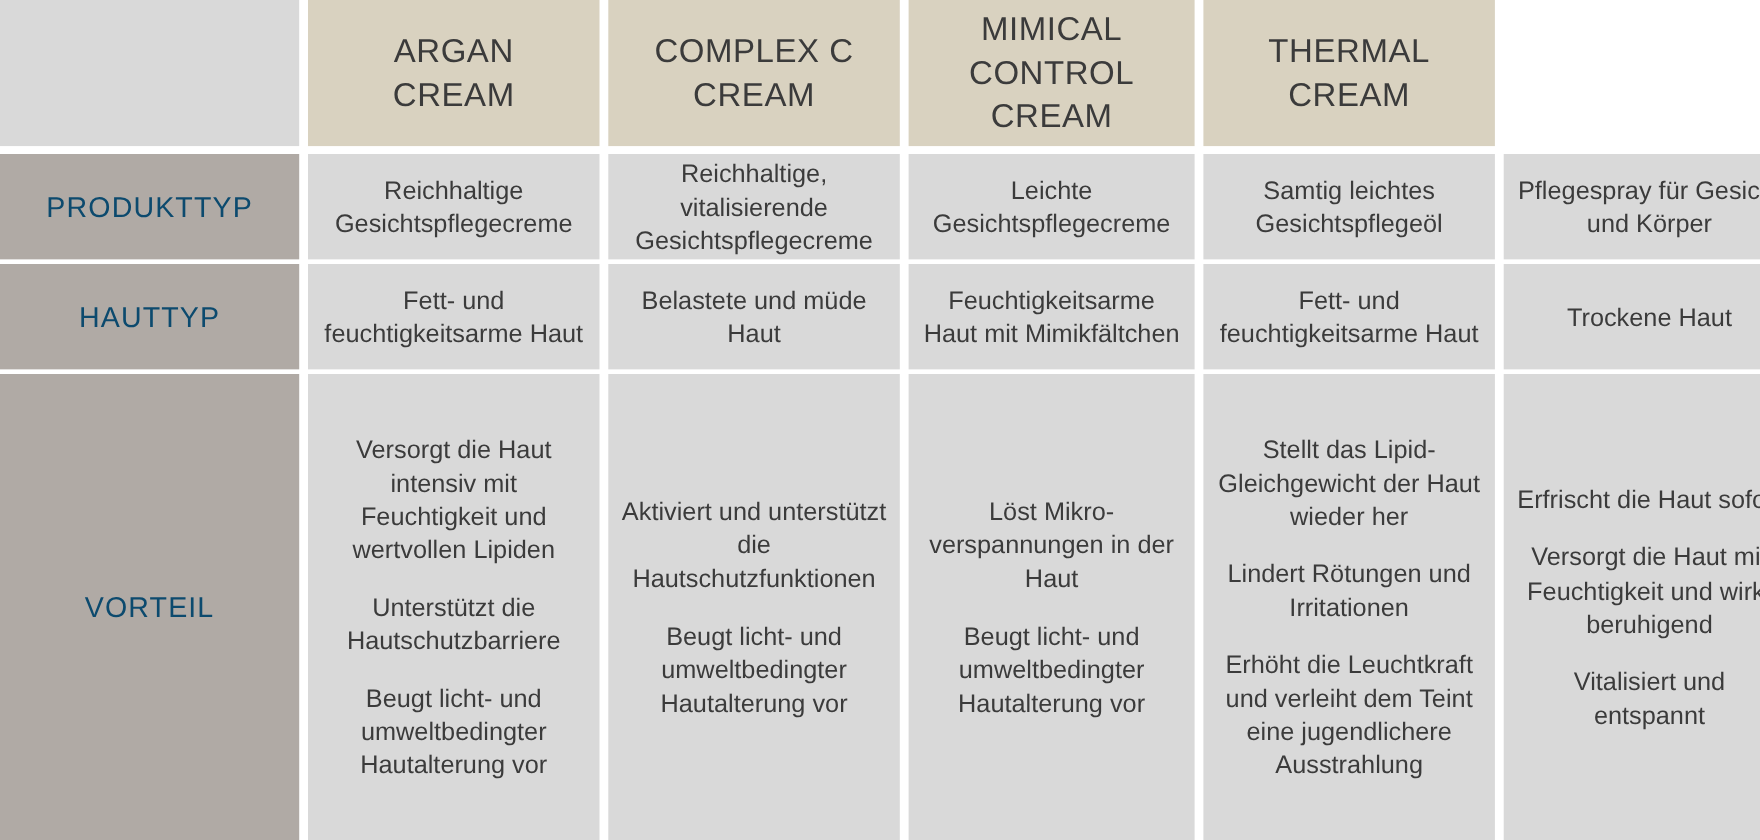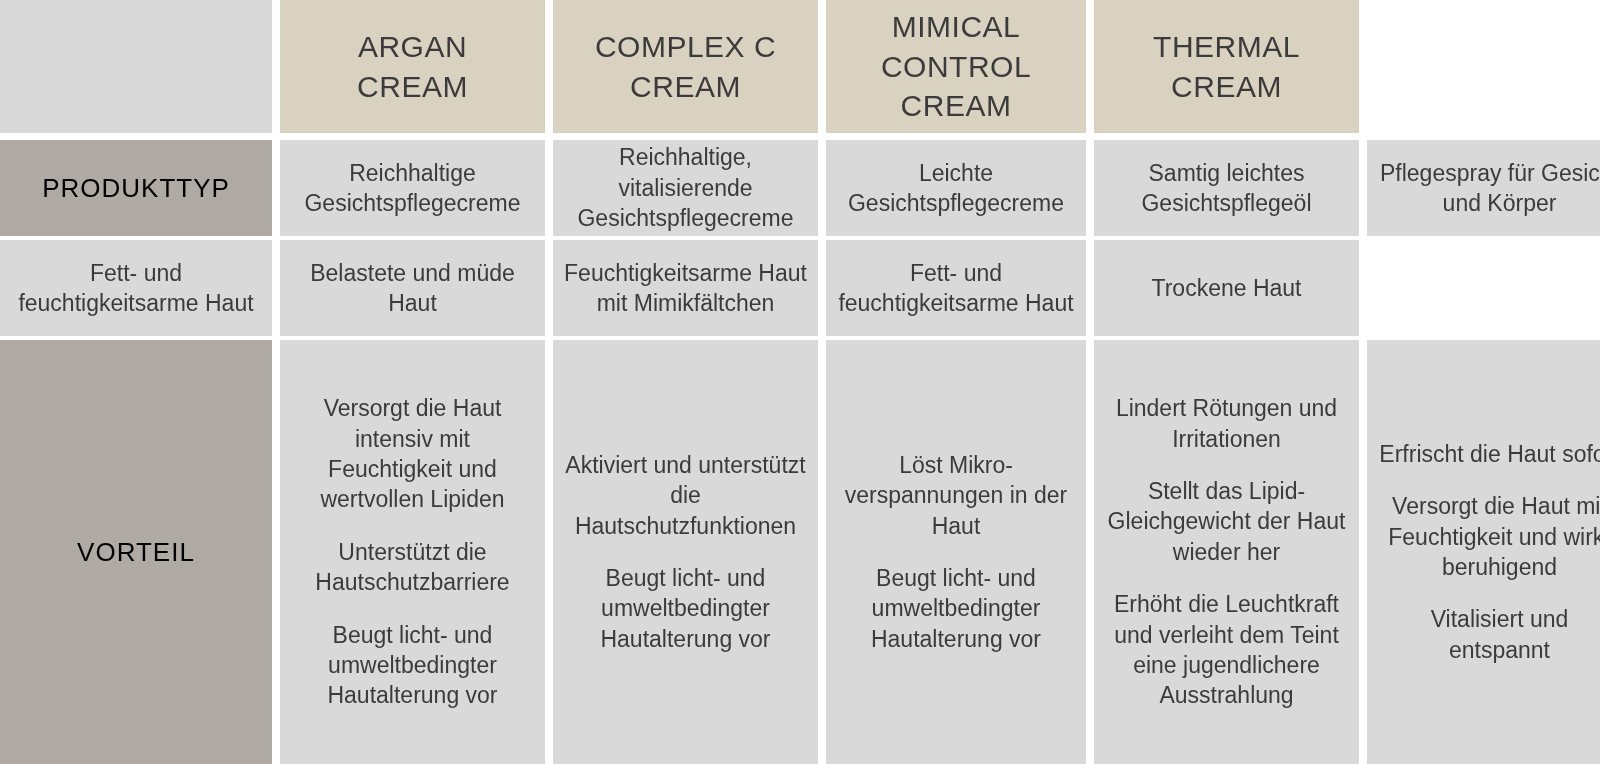--- a/index.html
+++ b/index.html
@@ -40,21 +40,21 @@
     background: #d9d2c0;
     font-size: 30px;
     font-weight: 400;
     letter-spacing: 0.5px;
     color: #3b3b3b;
   }
   .row-label {
     background: #b0aaa5;
     font-size: 26px;
     letter-spacing: 1px;
-    color: #000000;
+    color: #0c4a6e;
   }
   .data-cell {
     background: #d9d9d9;
     font-size: 23px;
     color: #3b3b3b;
   }
   .benefit-cell {
     background: #d9d9d9;
     font-size: 23px;
     color: #3b3b3b;
@@ -105,20 +105,21 @@
 
   <div class="cell row-label">PRODUKTTYP</div>
   <div class="cell data-cell">Reichhaltige Gesichtspflegecreme</div>
   <div class="cell data-cell">Reichhaltige, vitalisierende Gesichtspflegecreme</div>
   <div class="cell data-cell">Leichte Gesichtspflegecreme</div>
   <div class="cell data-cell">Samtig leichtes Gesichtspflegeöl</div>
   <div class="cell data-cell">Pflegespray für Gesicht und Körper</div>
 
   <div class="spacer"></div>
 
+  <div class="cell row-label">HAUTTYP</div>
   <div class="cell data-cell">Fett- und feuchtigkeitsarme Haut</div>
   <div class="cell data-cell">Belastete und müde Haut</div>
   <div class="cell data-cell">Feuchtigkeitsarme Haut mit Mimikfältchen</div>
   <div class="cell data-cell">Fett- und feuchtigkeitsarme Haut</div>
   <div class="cell data-cell">Trockene Haut</div>
 
   <div class="spacer"></div>
 
   <div class="cell row-label">VORTEIL</div>
   <div class="cell benefit-cell">
@@ -135,22 +136,22 @@
     </div>
   </div>
   <div class="cell benefit-cell">
     <div class="benefit-inner">
       <p class="benefit-para">Löst Mikro-verspannungen in der Haut</p>
       <p class="benefit-para">Beugt licht- und umweltbedingter Hautalterung vor</p>
     </div>
   </div>
   <div class="cell benefit-cell">
     <div class="benefit-inner">
+      <p class="benefit-para">Stellt das Lipid-Gleichgewicht der Haut wieder her</p>
       <p class="benefit-para">Lindert Rötungen und Irritationen</p>
-      <p class="benefit-para">Stellt das Lipid-Gleichgewicht der Haut wieder her</p>
       <p class="benefit-para">Erhöht die Leuchtkraft und verleiht dem Teint eine jugendlichere Ausstrahlung</p>
     </div>
   </div>
   <div class="cell benefit-cell">
     <div class="benefit-inner">
       <p class="benefit-para">Erfrischt die Haut sofort</p>
       <p class="benefit-para">Versorgt die Haut mit Feuchtigkeit und wirkt beruhigend</p>
       <p class="benefit-para">Vitalisiert und entspannt</p>
     </div>
   </div>

